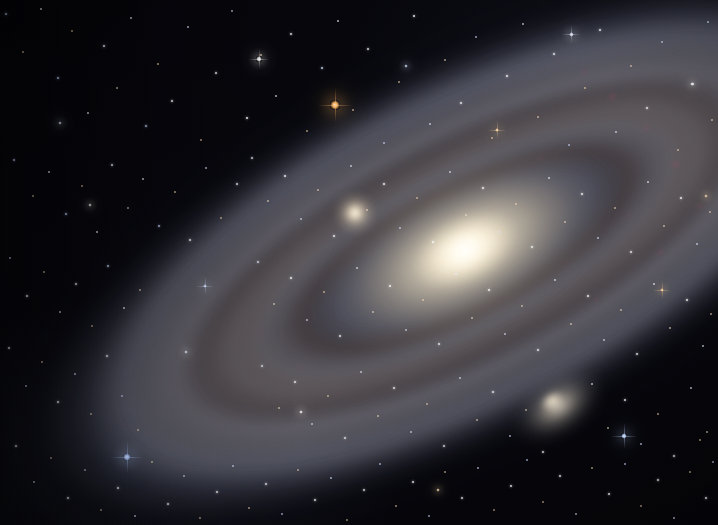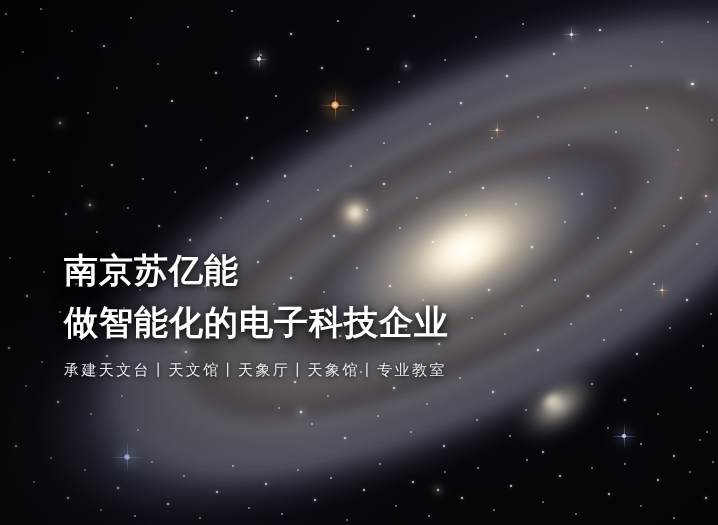--- a/index.html
+++ b/index.html
@@ -554,19 +554,14 @@
       <div class="star-big" style="left: 298.8px; top: 409.8px; width: 4.4px; height: 4.4px; background: radial-gradient(circle closest-side, rgb(255, 255, 255) 0%, rgb(255, 255, 255) 45%, rgba(0, 0, 0, 0) 100%); opacity: 0.76; box-shadow: rgb(255, 255, 255) 0px 0px 7.48px, rgb(255, 255, 255) 0px 0px 15.4px;"></div>
       <div class="star-big" style="left: 436px; top: 488px; width: 4px; height: 4px; background: radial-gradient(circle closest-side, rgb(255, 255, 255) 0%, rgb(255, 214, 164) 45%, rgba(0, 0, 0, 0) 100%); opacity: 0.72; box-shadow: rgb(255, 214, 164) 0px 0px 6.8px, rgb(255, 214, 164) 0px 0px 14px;"></div>
       <div class="star-big" style="left: 183.9px; top: 349.9px; width: 4.2px; height: 4.2px; background: radial-gradient(circle closest-side, rgb(255, 255, 255) 0%, rgb(228, 236, 255) 45%, rgba(0, 0, 0, 0) 100%); opacity: 0.74; box-shadow: rgb(228, 236, 255) 0px 0px 7.14px, rgb(228, 236, 255) 0px 0px 14.7px;"></div>
       <div class="star-big" style="left: 704px; top: 194px; width: 4px; height: 4px; background: radial-gradient(circle closest-side, rgb(255, 255, 255) 0%, rgb(255, 220, 174) 45%, rgba(0, 0, 0, 0) 100%); opacity: 0.7; box-shadow: rgb(255, 220, 174) 0px 0px 6.8px, rgb(255, 220, 174) 0px 0px 14px;"></div>
       <div class="star-big" style="left: 88.1px; top: 203.1px; width: 3.8px; height: 3.8px; background: radial-gradient(circle closest-side, rgb(255, 255, 255) 0%, rgb(255, 255, 255) 45%, rgba(0, 0, 0, 0) 100%); opacity: 0.72; box-shadow: rgb(255, 255, 255) 0px 0px 6.46px, rgb(255, 255, 255) 0px 0px 13.3px;"></div>
       <div class="star-big" style="left: 404px; top: 64px; width: 4px; height: 4px; background: radial-gradient(circle closest-side, rgb(255, 255, 255) 0%, rgb(207, 220, 255) 45%, rgba(0, 0, 0, 0) 100%); opacity: 0.72; box-shadow: rgb(207, 220, 255) 0px 0px 6.8px, rgb(207, 220, 255) 0px 0px 14px;"></div>
     </div>
 
   <div class="vignette"></div>
 
-  <div class="copy">
-    <div class="headline">南京苏亿能</div>
-    <div class="headline">做智能化的电子科技企业</div>
-    <div class="subline">承建天文台丨天文馆丨天象厅丨天象馆丨专业教室</div>
-  </div>
 
 </div>
 
 </body></html>

